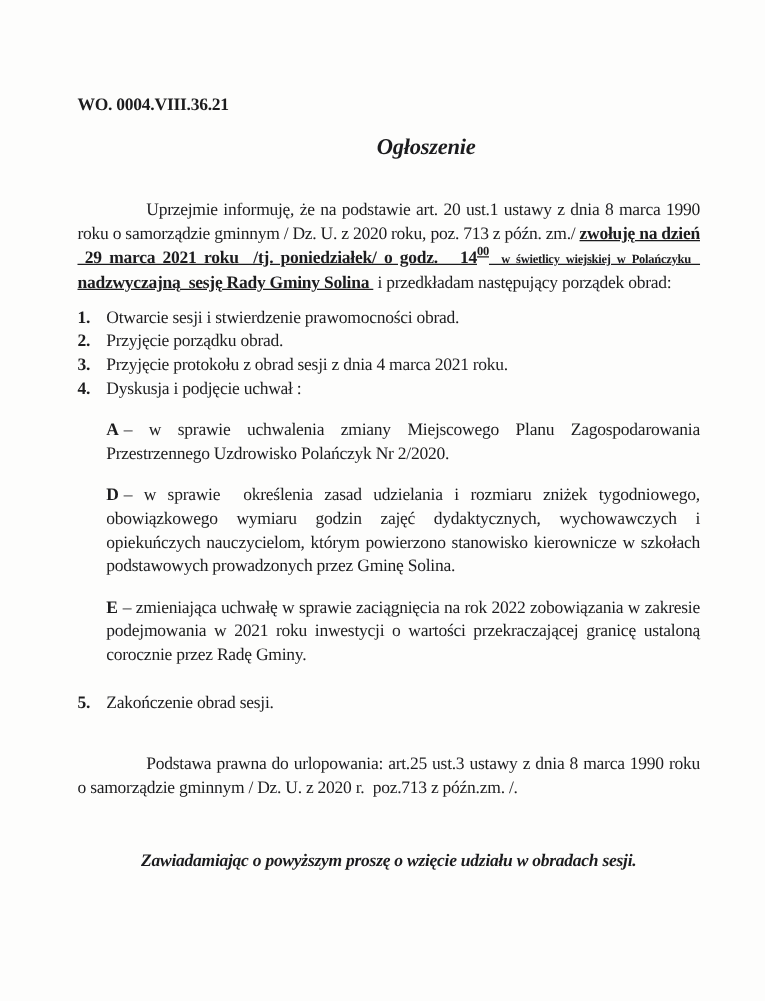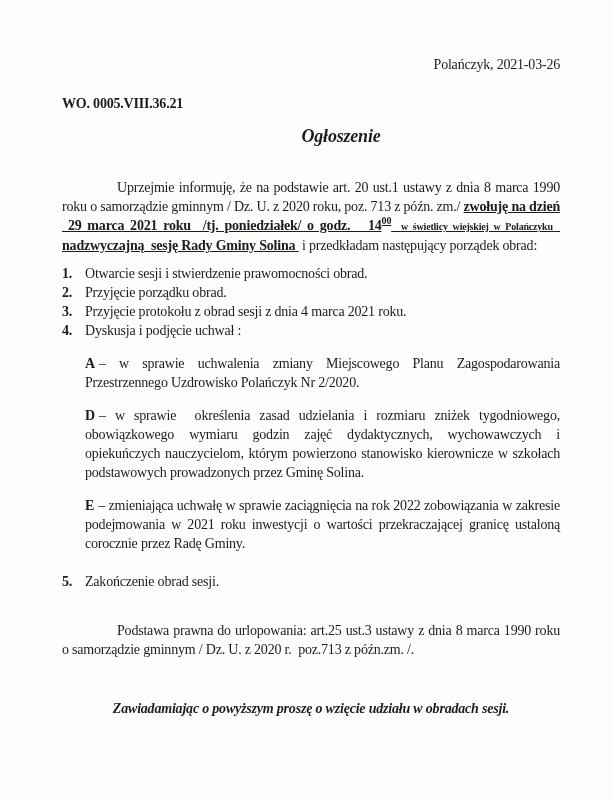--- a/index.html
+++ b/index.html
@@ -94,23 +94,22 @@
     text-align: center;
     font-weight: bold;
     font-style: italic;
   }
 </style>
 </head>
 <body>
 
 <div class="page">
 
-  <p class="date-line">Polańczyk, 2021-03-26</p>
 
-  <p class="ref-number">WO. 0005.VIII.36.21</p>
+  <p class="ref-number">WO. 0004.VIII.36.21</p>
 
   <p class="doc-title">Ogłoszenie</p>
 
   <p class="intro"><span>Uprzejmie informuję, że na podstawie art. 20 ust.1 ustawy z dnia 8 marca 1990 roku o samorządzie gminnym / Dz. U. z 2020 roku, poz. 713 z późn. zm./ </span><span class="bu">zwołuję na dzień &nbsp;29 marca 2021 roku &nbsp;/tj. poniedziałek/ o godz. &nbsp; 14</span><sup class="bu">00</sup><span class="bu-small"> &nbsp;w świetlicy wiejskiej w Polańczyku &nbsp;</span><span class="bu"> nadzwyczajną &nbsp;sesję Rady Gminy Solina&nbsp;</span><span> i przedkładam następujący porządek obrad:</span></p>
 
   <div class="agenda">
 
     <div class="agenda-row">
       <span class="agenda-num">1.</span>
       <span class="agenda-text">Otwarcie sesji i stwierdzenie prawomocności obrad.</span>

